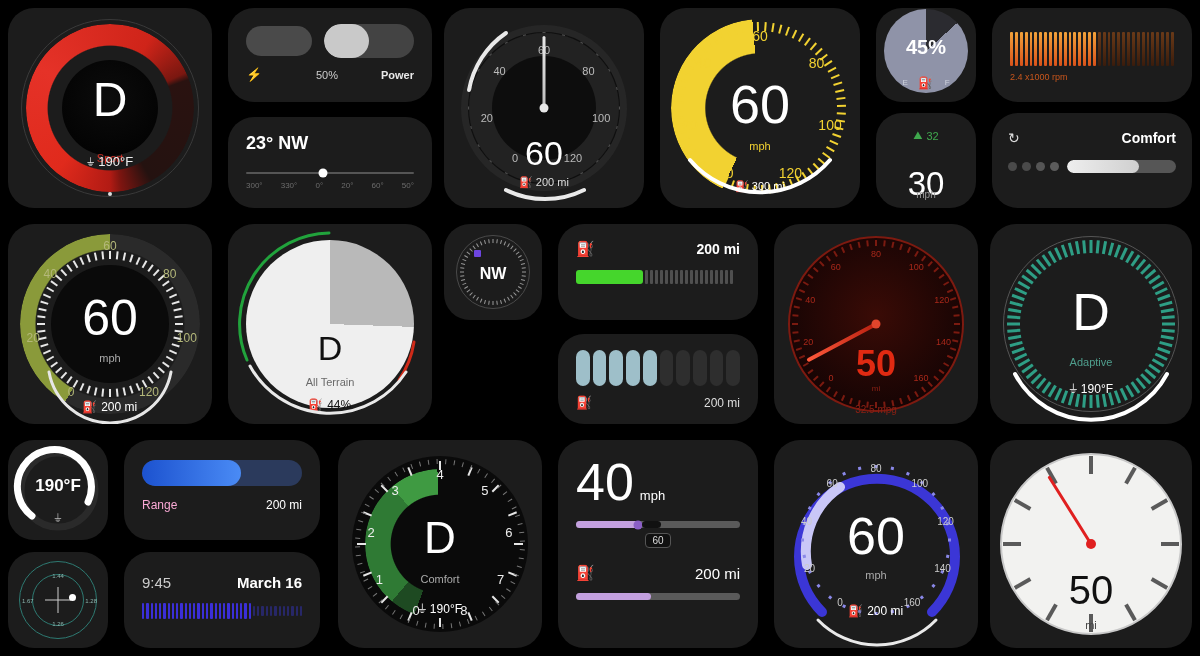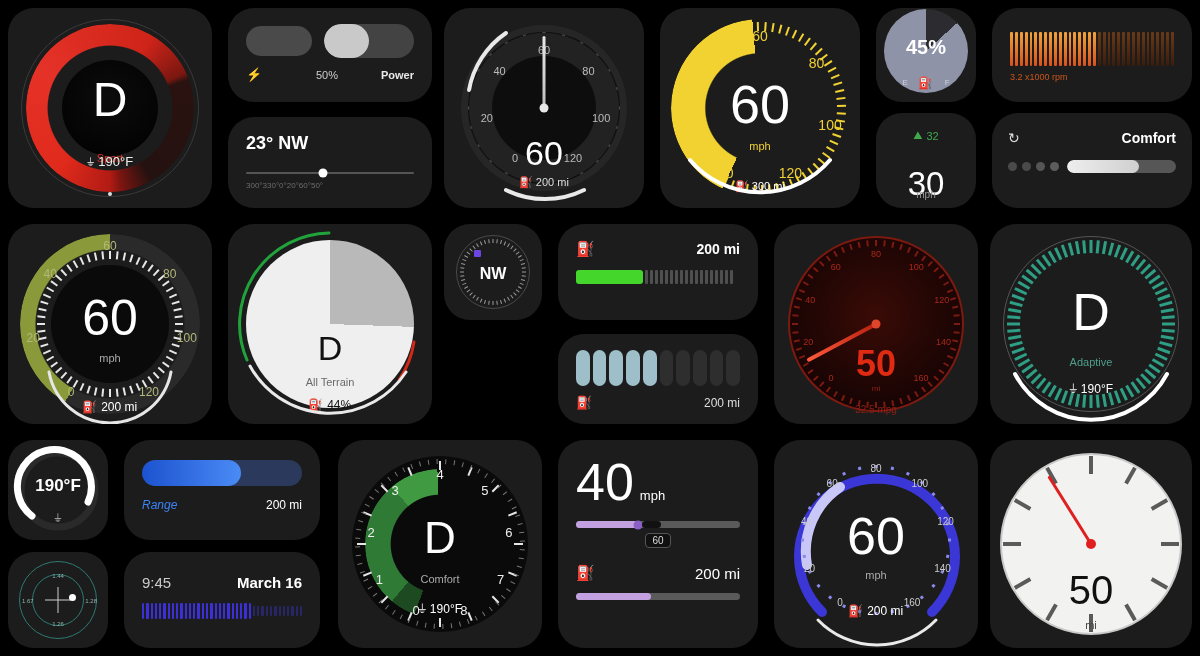--- a/index.html
+++ b/index.html
@@ -46,21 +46,21 @@
       border-radius:50%;background:#ddd;transform:translateX(-50%); }
 
   
   .pill-sm{width:66px;height:30px;border-radius:15px;background:#4a4a4a;}
   .pill-lg{flex:1;height:34px;border-radius:17px;background:#434343;position:relative;overflow:hidden;}
   .pill-lg > i{position:absolute;left:0;top:0;bottom:0;background:#c9c9c9;border-radius:17px;display:block;}
 
   
   .csl-track{height:2px;background:#555;position:relative;border-radius:2px;}
   .csl-knob{position:absolute;top:50%;width:9px;height:9px;background:#fff;border-radius:50%;transform:translate(-50%,-50%);}
-  .csl-ticks{display:flex;margin-top:7px;}
+  .csl-ticks{display:flex;justify-content:space-between;margin-top:7px;}
   .csl-ticks span{font-size:8px;color:#6c6c6c;}
 
   
   .gcircle{position:absolute;left:50%;top:50%;transform:translate(-50%,-50%);border-radius:50%;}
   .num-big{font-weight:400;color:#fff;line-height:1;}
 
   
   #c-needle .bezel{width:166px;height:166px;background:#0f0f0f;border:7px solid #262626;}
   #c-needle .face{width:150px;height:150px;background:#222;}
   #c-needle .inner{width:104px;height:104px;background:#0d0d0d;}
@@ -332,21 +332,21 @@
         <i style="width: 3px; flex: 1 1 0%; max-width: 3px; background: linear-gradient(rgb(106, 58, 24), rgb(58, 28, 12));"></i>
         <i style="width: 3px; flex: 1 1 0%; max-width: 3px; background: linear-gradient(rgb(106, 58, 24), rgb(58, 28, 12));"></i>
         <i style="width: 3px; flex: 1 1 0%; max-width: 3px; background: linear-gradient(rgb(106, 58, 24), rgb(58, 28, 12));"></i>
         <i style="width: 3px; flex: 1 1 0%; max-width: 3px; background: linear-gradient(rgb(106, 58, 24), rgb(58, 28, 12));"></i>
         <i style="width: 3px; flex: 1 1 0%; max-width: 3px; background: linear-gradient(rgb(106, 58, 24), rgb(58, 28, 12));"></i>
         <i style="width: 3px; flex: 1 1 0%; max-width: 3px; background: linear-gradient(rgb(106, 58, 24), rgb(58, 28, 12));"></i>
         <i style="width: 3px; flex: 1 1 0%; max-width: 3px; background: linear-gradient(rgb(106, 58, 24), rgb(58, 28, 12));"></i>
         <i style="width: 3px; flex: 1 1 0%; max-width: 3px; background: linear-gradient(rgb(106, 58, 24), rgb(58, 28, 12));"></i>
         <i style="width: 3px; flex: 1 1 0%; max-width: 3px; background: linear-gradient(rgb(106, 58, 24), rgb(58, 28, 12));"></i>
       </div>
-    <div style="font-size:9px;margin-top:6px;color:#c8561c;">3.2 x1000 rpm</div>
+    <div style="font-size:9px;margin-top:6px;color:#c8561c;">2.4 x1000 rpm</div>
   </div>
 
   <div class="card" style="left:876px;top:113px;width:100px;height:95px;">
     <div style="position:absolute;left:50%;top:16px;transform:translateX(-50%);display:flex;gap:4px;align-items:center;">
       <span style="font-size:11px;color:#3fa84d;">⛰</span>
       <span style="font-size:11px;color:#3fa84d;">32</span>
     </div>
     <div style="position:absolute;left:50%;top:52px;transform:translateX(-50%);font-size:33px;color:#fff;">30</div>
     <div style="position:absolute;left:50%;top:76px;transform:translateX(-50%);font-size:10px;color:#9a9a9a;">mph</div>
   </div>
@@ -754,21 +754,21 @@
     </svg>
     <div style="position:absolute;left:50%;top:46%;transform:translate(-50%,-50%);font-size:17px;color:#fff;font-weight:bold;">190°F</div>
     <div style="position:absolute;left:50%;top:72%;transform:translateX(-50%);font-size:11px;color:#bbb;">⏚</div>
   </div>
 
   <div class="card" style="left:124px;top:440px;width:196px;height:100px;padding:20px 18px;">
     <div style="height:26px;border-radius:13px;background:#2b3a5c;position:relative;overflow:hidden;">
       <i id="range-fill" style="position: absolute; left: 0px; top: 0px; bottom: 0px; display: block; border-radius: 13px; background: linear-gradient(90deg, rgb(28, 82, 207), rgb(74, 139, 245)); width: 62%;"></i>
     </div>
     <div class="barrow" style="margin-top:12px;">
-      <span style="font-size:12px;color:#3b82f6;font-style:italic;">Range</span>
+      <span style="font-size:12px;color:#f9a8d4;">Range</span>
       <span style="font-size:12px;color:#fff;">200 mi</span>
     </div>
   </div>
 
   <div class="card" style="left:8px;top:552px;width:100px;height:96px;">
     <div style="position:absolute;left:50%;top:50%;transform:translate(-50%,-50%);width:78px;height:78px;border-radius:50%;border:1px solid #2e7a72;"></div>
     <div style="position:absolute;left:50%;top:50%;transform:translate(-50%,-50%);width:52px;height:52px;border-radius:50%;border:1px solid #2e7a72;"></div>
     <div style="position:absolute;left:50%;top:50%;transform:translate(-50%,-50%);width:26px;height:1px;background:#ccc;"></div>
     <div style="position:absolute;left:50%;top:50%;transform:translate(-50%,-50%);width:1px;height:26px;background:#ccc;"></div>
     <div style="position:absolute;left:61%;top:44%;width:7px;height:7px;border-radius:50%;background:#fff;"></div>

